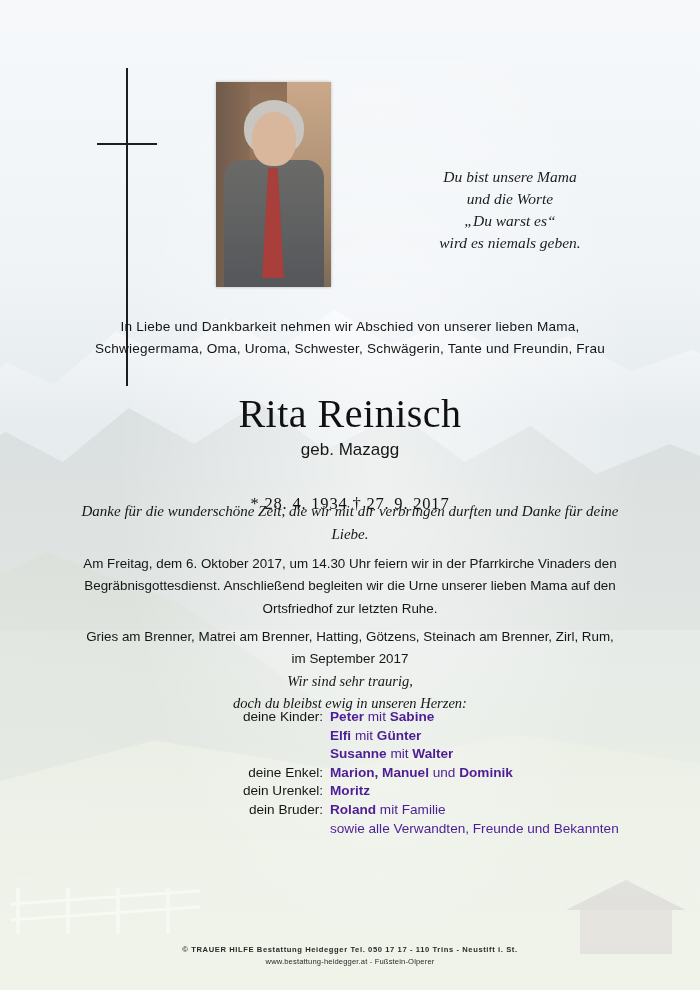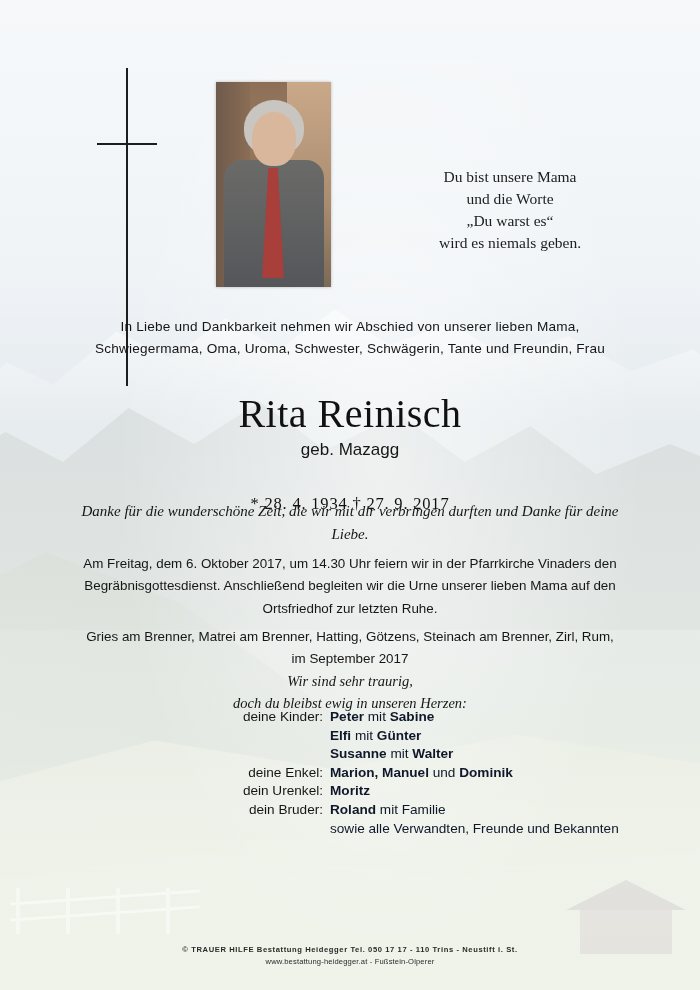--- a/index.html
+++ b/index.html
@@ -258,20 +258,21 @@
   }
 
   
   .quote {
     position: absolute;
     left: 360px;
     top: 166px;
     width: 300px;
     text-align: center;
     font-family: "Liberation Serif", serif;
+    font-style: italic;
     font-size: 15.5px;
     line-height: 1.42;
     color: #1c1c1c;
   }
 
   .block {
     position: absolute;
     left: 0;
     width: 700px;
     text-align: center;
@@ -354,21 +355,21 @@
   .family .lbl {
     width: 330px;
     text-align: right;
     padding-right: 7px;
     box-sizing: border-box;
     color: #161616;
   }
   .family .val {
     flex: 1;
     text-align: left;
-    color: #0f172a;
+    color: #4c1d95;
   }
   .family .val b { font-weight: bold; }
 
   .donation {
     top: 848px;
     padding: 0 108px;
     box-sizing: border-box;
     font-size: 12.4px;
     line-height: 1.62;
   }

